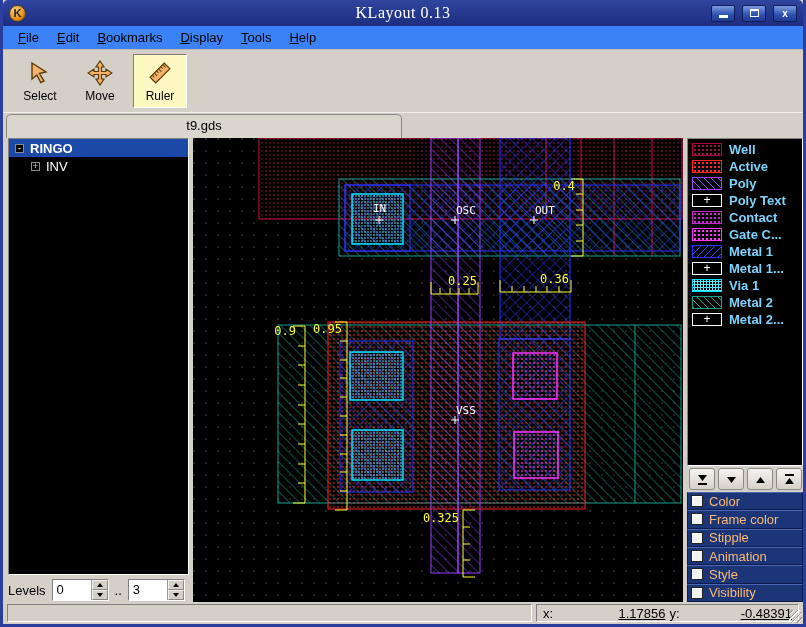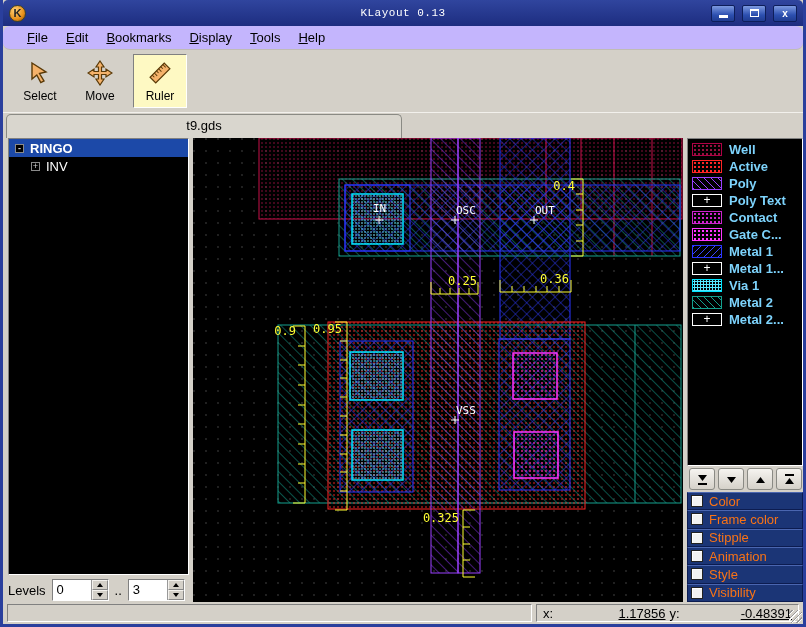--- a/index.html
+++ b/index.html
@@ -10,31 +10,31 @@
             background:#d4d0c8; display:flex; flex-direction:column; overflow:hidden; }
 
   
   .titlebar { height:26px; flex:0 0 26px; background:linear-gradient(to bottom,#30459e,#1d2d80);
               display:flex; align-items:center; position:relative; border-radius:5px 5px 0 0; }
   .k-logo { width:17px; height:17px; margin-left:6px; border-radius:50%;
             background:radial-gradient(circle at 35% 30%, #ffd27a, #e8901a 60%, #8a4a00);
             border:1px solid #442; color:#222; font-weight:bold; font-size:11px;
             text-align:center; line-height:15px; }
   .title-text { position:absolute; left:0; right:0; text-align:center; color:#fff;
-                font-family:Liberation Mono, monospace; font-size:11px; letter-spacing:.5px; }
+                font-family:Liberation Serif, serif; font-size:16px; letter-spacing:.5px; }
   .win-btns { margin-left:auto; display:flex; gap:7px; margin-right:6px; z-index:2; }
   .win-btn { width:24px; height:17px; background:linear-gradient(#7d9ae0,#2c4fb0 60%,#203c90);
              border:1px solid #0e1e5a; border-radius:2px; color:#fff; font-size:10px;
              font-weight:bold; display:flex; align-items:center; justify-content:center; }
   .glyph-min { width:9px; height:3px; background:#fff; margin-top:7px; }
   .glyph-max { width:9px; height:8px; border:1px solid #fff; border-top:2px solid #fff; }
 
   
-  .menubar { height:24px; flex:0 0 24px; display:flex; align-items:center; padding-left:15px;
-             background:#c4b5fd; border-bottom:1px solid #c0bcb4;border-radius:7px; }
+  .menubar { height:24px; flex:0 0 24px; display:flex; align-items:center; padding-left:6px;
+             background:#3b82f6; border-bottom:1px solid #c0bcb4; }
   .menu-item { padding:3px 9px; }
   .mn { text-decoration:underline; }
 
   
   .toolbar { height:62px; flex:0 0 62px; display:flex; align-items:center; padding-left:10px; gap:6px;
              background:#d4d0c8; }
   .tool-btn { width:54px; height:54px; display:flex; flex-direction:column; align-items:center;
               justify-content:center; gap:3px; font-size:12px; border:1px solid transparent; }
   .tool-btn.pressed { border:1px solid #808080; border-bottom-color:#fff; border-right-color:#fff;
                       background:#fef9c3; }
@@ -92,21 +92,21 @@
   .sw-m2      { border:1px solid #14a08e; background-image:repeating-linear-gradient(45deg,#14a08e 0 1px,transparent 1px 5px); }
   .sw-text    { border:1px solid #fff; color:#fff; font-size:12px; line-height:11px; text-align:center; }
 
   .arrow-row { height:26px; display:flex; gap:3px; padding:2px 0 0 2px; background:#d4d0c8; }
   .arrow-btn { width:26px; height:22px; background:linear-gradient(#f6f4f0,#d5d1c9);
                border:1px solid #8a8a84; border-radius:3px; display:flex; align-items:center;
                justify-content:center; }
 
   .opt-list { height:110px; display:flex; flex-direction:column; }
   .opt-row { flex:1; background:#1b3576; border:1px solid #0c1c50; border-top-color:#4a66b0;
-             display:flex; align-items:center; gap:6px; padding-left:3px; color:#f97316; font-size:13px; }
+             display:flex; align-items:center; gap:6px; padding-left:3px; color:#fdba74; font-size:13px; }
   .opt-check { width:12px; height:12px; background:#f2f2f2; border:1px solid #222;
                box-shadow:inset 1px 1px 0 #fff; flex:0 0 12px; }
 
   
   .statusbar { height:22px; flex:0 0 22px; display:flex; align-items:center; gap:4px;
                padding:2px 4px 2px 4px; background:#d4d0c8; position:relative; }
   .status-panel { height:18px; border:1px solid #808080; border-bottom-color:#fff;
                   border-right-color:#fff; background:#d4d0c8; }
   .status-left { flex:1; }
   .status-right { width:263px; flex:0 0 263px; display:flex; align-items:center; padding:0 6px; gap:4px; }

